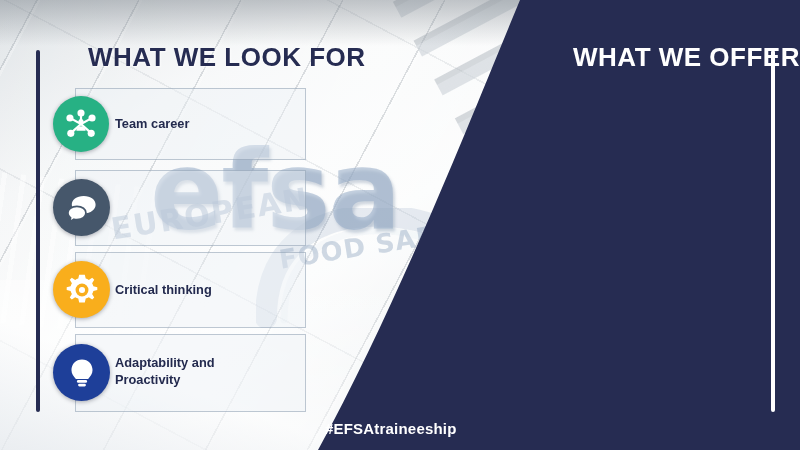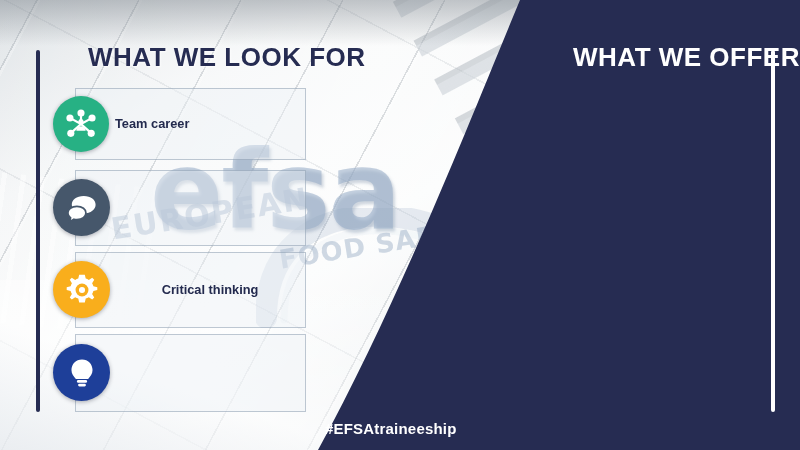--- a/index.html
+++ b/index.html
@@ -304,31 +304,33 @@
       <path d="M20,2 l3.3,0 l1.1,4.6 a14.4,14.4 0 0 1 3.6,1.5 l4.0,-2.5 l2.4,2.4 l-2.5,4.0
                a14.4,14.4 0 0 1 1.5,3.6 l4.6,1.1 l0,3.3 l-4.6,1.1 a14.4,14.4 0 0 1 -1.5,3.6
                l2.5,4.0 l-2.4,2.4 l-4.0,-2.5 a14.4,14.4 0 0 1 -3.6,1.5 l-1.1,4.6 l-3.3,0 l-3.3,0
                l-1.1,-4.6 a14.4,14.4 0 0 1 -3.6,-1.5 l-4.0,2.5 l-2.4,-2.4 l2.5,-4.0
                a14.4,14.4 0 0 1 -1.5,-3.6 l-4.6,-1.1 l0,-3.3 l4.6,-1.1 a14.4,14.4 0 0 1 1.5,-3.6
                l-2.5,-4.0 l2.4,-2.4 l4.0,2.5 a14.4,14.4 0 0 1 3.6,-1.5 l1.1,-4.6 z" fill="#ffffff"></path>
       <circle cx="20" cy="20" r="7.6" fill="#f9ae1c"></circle>
       <circle cx="20" cy="20" r="3.6" fill="#ffffff"></circle>
     </svg>
   </div>
-  <div class="itemtext itemtext-left" style="left:115px;top:282px;width:190px;text-align:center;">Critical thinking</div>
+  <div class="itemtext itemtext-left" style="left:115px;top:282px;width:190px;">Critical thinking</div>
 
   <div class="card card-left" style="top:334px;height:78px;"></div>
   <div class="badge" style="left:53px;top:344px;width:57px;height:57px;background:#1e3f99;">
     <svg width="34" height="34" viewBox="0 0 40 40">
       <path d="M20,4 C12.8,4 7.6,9.4 7.6,16.4 C7.6,21.0 10.2,24.0 12.8,27.0 L27.2,27.0
                C29.8,24.0 32.4,21.0 32.4,16.4 C32.4,9.4 27.2,4 20,4 Z" fill="#ffffff"></path>
       <rect x="14" y="28.2" width="12" height="3.4" rx="1.6" fill="#ffffff"></rect>
       <rect x="15.4" y="32.6" width="9.2" height="3.2" rx="1.6" fill="#ffffff"></rect>
     </svg>
   </div>
+  <div class="itemtext itemtext-left" style="left:115px;top:355px;width:190px;">Adaptability and
+Proactivity</div>
 
   <div class="card card-right" style="top:85px;height:76px;"></div>
   <div class="badge" style="left:492px;top:95px;width:58px;height:58px;background:#27b184;border:2px solid #e9eaef;">
     <svg width="36" height="36" viewBox="0 0 40 40">
       <path d="M6,24 C11,28 16,26 21,19 C24,15 27,12 30,10" fill="none" stroke="#ffffff" stroke-width="3.0" stroke-linecap="round"></path>
       <path d="M22,7.5 L32.5,7.0 L32.0,17.5 Z" fill="#ffffff"></path>
     </svg>
   </div>
   <div class="itemtext itemtext-right" style="left:552px;top:96px;width:190px;">A full year of learning,
 growth and networking

